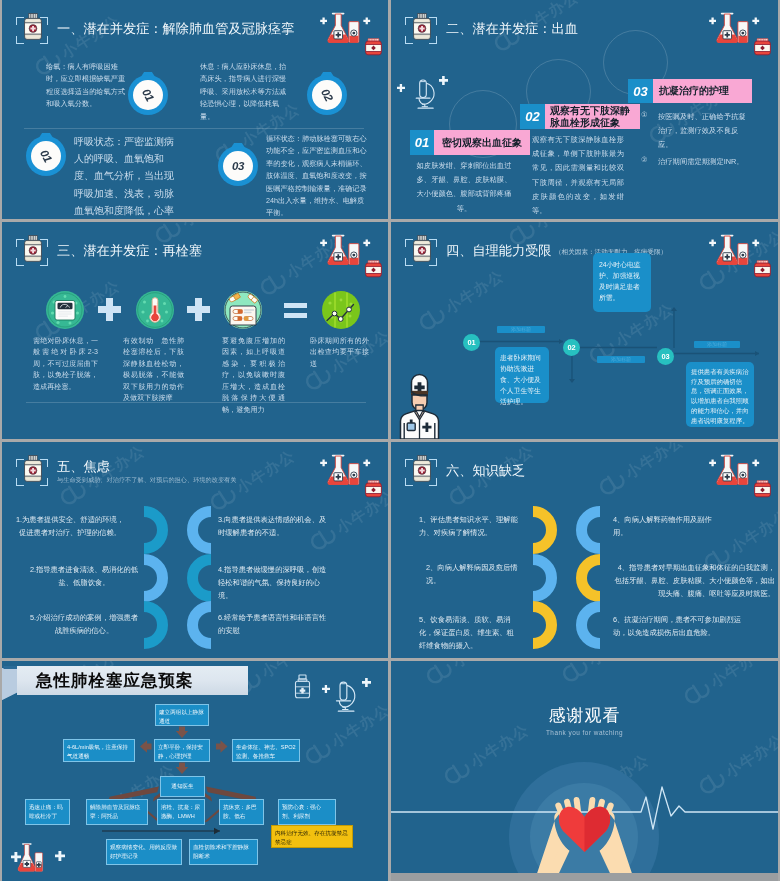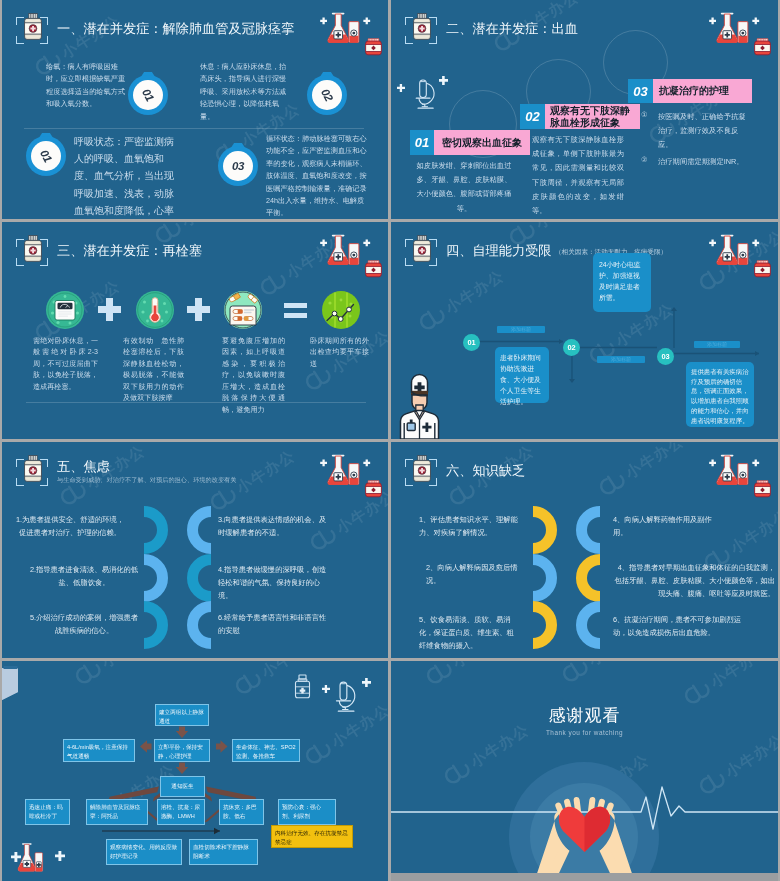--- a/index.html
+++ b/index.html
@@ -693,20 +693,21 @@
           <path d="M13 14.7V2.2" stroke="#fff" stroke-width="2.4" stroke-linecap="round"></path>
         </svg>
         <span class="wmtxt">小牛办公</span>
       </div>
 
   <svg style="position:absolute;left:0;top:5px;" width="20" height="42" viewBox="0 0 20 42">
     <path d="M0 2h16v24l-16 8z" fill="#9fb8d4"></path>
     <path d="M0 2h16v24l-16 8z" fill="#b9cce0"></path>
     <path d="M1.5 0h14v3h-14z" fill="#2a6b98"></path>
   </svg>
+  <div class="fbanner" style="left:15px;top:5px;width:231px;height:29px;">急性肺栓塞应急预案</div>
   <svg style="position:absolute;left:291px;top:13px;" width="19" height="25" viewBox="0 0 19 25">
     <rect x="6" y="1" width="7" height="4" rx=".6" fill="none" stroke="#cfe3f2" stroke-width="1.1"></rect>
     <path d="M5.2 5h8.6v2.2H5.2z" fill="none" stroke="#cfe3f2" stroke-width="1"></path>
     <rect x="2.5" y="7.2" width="14" height="16.6" rx="2" fill="none" stroke="#cfe3f2" stroke-width="1.1"></rect>
     <path d="M2.6 12.8h13.8M2.6 19.2h13.8" stroke="#cfe3f2" stroke-width=".9"></path>
     <path d="M8.3 13.8h2.4v1.6h1.6v2.4h-1.6v1.6H8.3v-1.6H6.7v-2.4h1.6z" fill="#e3eff8"></path>
   </svg>
   <svg style="position:absolute;left:320px;top:24px;" width="8" height="8" viewBox="0 0 9 9">
         <path d="M3.1 0h2.6v3.1H9v2.6H5.7V9H3.1V5.7H0V3.1h3.1z" fill="#eef6fb"></path>
       </svg>

